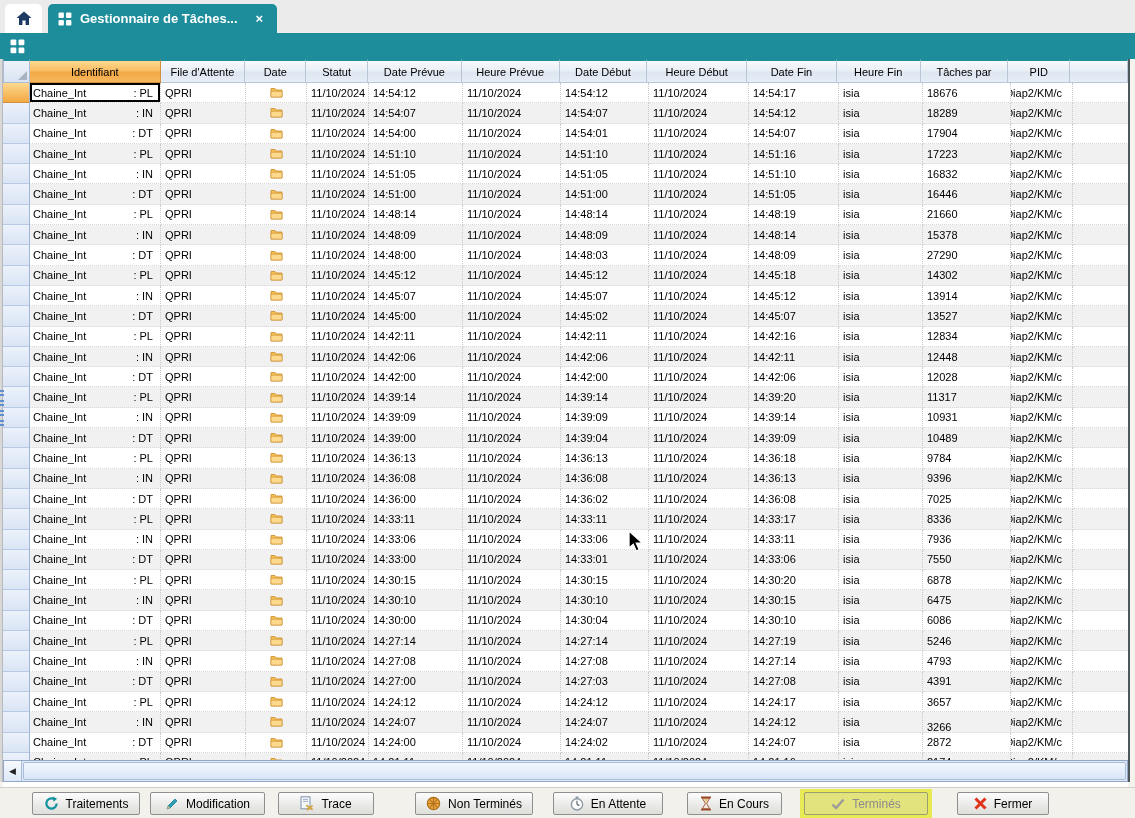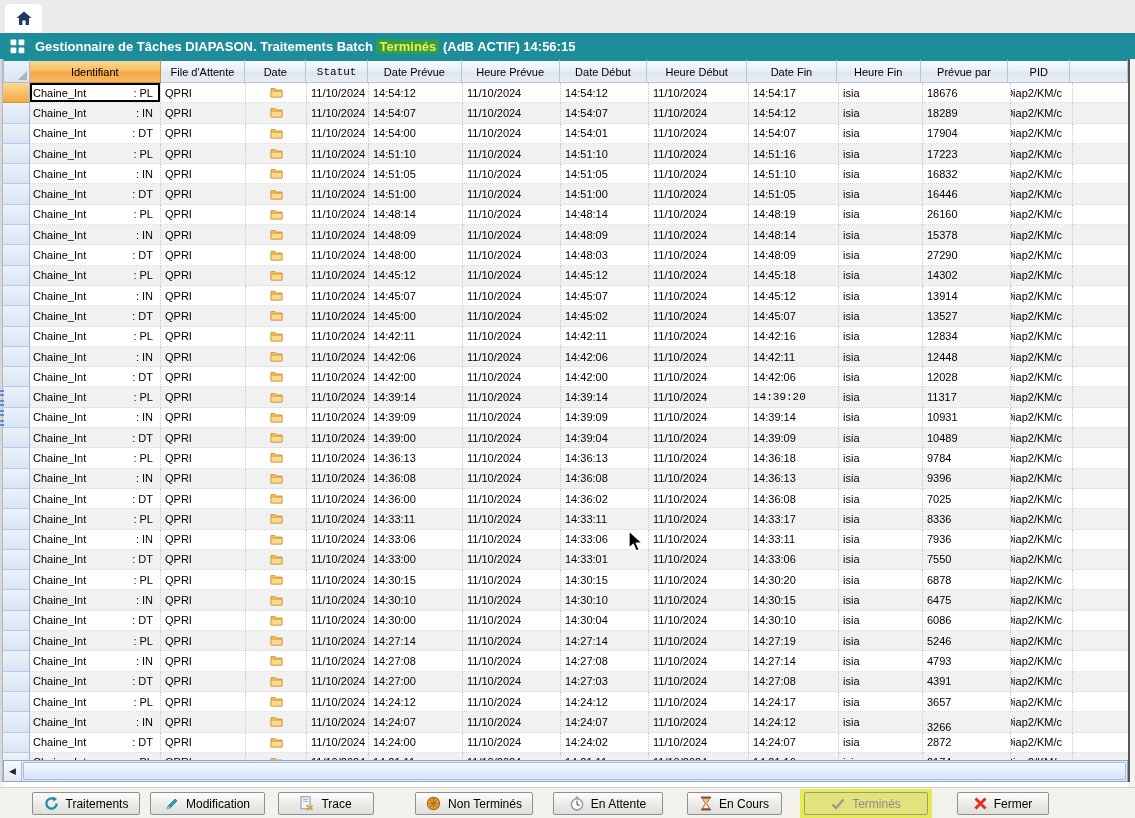--- a/index.html
+++ b/index.html
@@ -56,58 +56,63 @@
 <body>
 
 <div class="app">
 
   <div class="tabbar">
     <div class="home-tab">
       <svg width="16" height="15" viewBox="0 0 16 15">
           <path d="M8 0.5 L15.5 7 H13 V14 H9.6 V9.4 H6.4 V14 H3 V7 H0.5 Z" fill="#1d3a63"></path>
         </svg>
     </div>
+    <div class="main-tab">
+      <svg width="14" height="14" viewBox="0 0 14 14">
+        <rect x="0.5" y="0.5" width="5.4" height="5.4" rx="1" fill="#fff"></rect>
+          <rect x="8" y="0.5" width="5.4" height="5.4" rx="1" fill="#fff"></rect>
+        <rect x="0.5" y="8" width="5.4" height="5.4" rx="1" fill="#fff"></rect>
+          <rect x="8" y="8" width="5.4" height="5.4" rx="1" fill="#fff"></rect>
+      </svg>
+      <span>Gestionnaire de Tâches...</span>
+      <span class="tab-close">×</span>
+    </div>
   </div>
 
   <div class="titlebar">
     <svg width="15" height="15" viewBox="0 0 14 14">
       <rect x="0.5" y="0.5" width="5.4" height="5.4" rx="1" fill="#fff"></rect>
         <rect x="8" y="0.5" width="5.4" height="5.4" rx="1" fill="#fff"></rect>
       <rect x="0.5" y="8" width="5.4" height="5.4" rx="1" fill="#fff"></rect>
         <rect x="8" y="8" width="5.4" height="5.4" rx="1" fill="#fff"></rect>
     </svg>
-    <div>
-      <span>Gestionnaire de Tâches DIAPASON. Traitements Batch</span>
-      <span class="title-highlight">Terminés</span>
-      <span>(AdB ACTIF) 14:56:15</span>
-    </div>
   </div>
 
   <div class="left-rail"></div>
   <div class="grip">
       <i></i>
       <i></i>
       <i></i>
       <i></i>
     </div>
 
   <div class="grid-table">
     <div class="thead" id="thead">
         <div class="corner-cell"></div>
         <div class="th sorted" style="width: 131px;">Identifiant</div>
         <div class="th" style="width: 85px;">File d'Attente</div>
         <div class="th" style="width: 61px;">Date</div>
-        <div class="th" style="width: 62px; font-family: Liberation Mono, monospace;">Statut</div>
+        <div class="th" style="width: 62px;">Statut</div>
         <div class="th" style="width: 94px;">Date Prévue</div>
         <div class="th" style="width: 98px;">Heure Prévue</div>
         <div class="th" style="width: 88px;">Date Début</div>
         <div class="th" style="width: 100px;">Heure Début</div>
         <div class="th" style="width: 90px;">Date Fin</div>
         <div class="th" style="width: 84px;">Heure Fin</div>
-        <div class="th" style="width: 88px;">Prévue par</div>
+        <div class="th" style="width: 88px;">Tâches par</div>
         <div class="th" style="width: 62px;">PID</div>
         <div class="th" style="width: 58px;"></div>
       </div>
     <div class="tbody" id="tbody">
         <div class="t-row selected">
           <div class="rowhdr"></div>
           <div class="td c-id" style="width: 131px;">
             <span>Chaine_Int</span>
             <span>: PL</span>
           </div>
@@ -262,21 +267,21 @@
               <path d="M1 4.2 h11 V10 H1 Z" fill="#fcd98c" stroke="#c98c26" stroke-width="0.6"></path>
             </svg>
           </div>
           <div class="td" style="width: 62px;">11/10/2024</div>
           <div class="td" style="width: 94px;">14:48:14</div>
           <div class="td" style="width: 98px;">11/10/2024</div>
           <div class="td" style="width: 88px;">14:48:14</div>
           <div class="td" style="width: 100px;">11/10/2024</div>
           <div class="td" style="width: 90px;">14:48:19</div>
           <div class="td" style="width: 84px;">isia</div>
-          <div class="td" style="width: 88px;">26160</div>
+          <div class="td" style="width: 88px;">21660</div>
           <div class="td c-pid" style="width: 62px;">/Diap2/KM/c</div>
           <div class="td" style="width: 58px;"></div>
         </div>
         <div class="t-row alt">
           <div class="rowhdr"></div>
           <div class="td c-id" style="width: 131px;">
             <span>Chaine_Int</span>
             <span>: IN</span>
           </div>
           <div class="td" style="width: 85px;">QPRI</div>
@@ -476,21 +481,21 @@
             <svg width="13" height="11" viewBox="0 0 13 11">
               <path d="M1 1.5 h4 l1.2 1.5 H12 V10 H1 Z" fill="#f7bf55" stroke="#c98c26" stroke-width="0.8"></path>
               <path d="M1 4.2 h11 V10 H1 Z" fill="#fcd98c" stroke="#c98c26" stroke-width="0.6"></path>
             </svg>
           </div>
           <div class="td" style="width: 62px;">11/10/2024</div>
           <div class="td" style="width: 94px;">14:39:14</div>
           <div class="td" style="width: 98px;">11/10/2024</div>
           <div class="td" style="width: 88px;">14:39:14</div>
           <div class="td" style="width: 100px;">11/10/2024</div>
-          <div class="td" style="width: 90px; font-family: Liberation Mono, monospace;">14:39:20</div>
+          <div class="td" style="width: 90px;">14:39:20</div>
           <div class="td" style="width: 84px;">isia</div>
           <div class="td" style="width: 88px;">11317</div>
           <div class="td c-pid" style="width: 62px;">/Diap2/KM/c</div>
           <div class="td" style="width: 58px;"></div>
         </div>
         <div class="t-row">
           <div class="rowhdr"></div>
           <div class="td c-id" style="width: 131px;">
             <span>Chaine_Int</span>
             <span>: IN</span>

